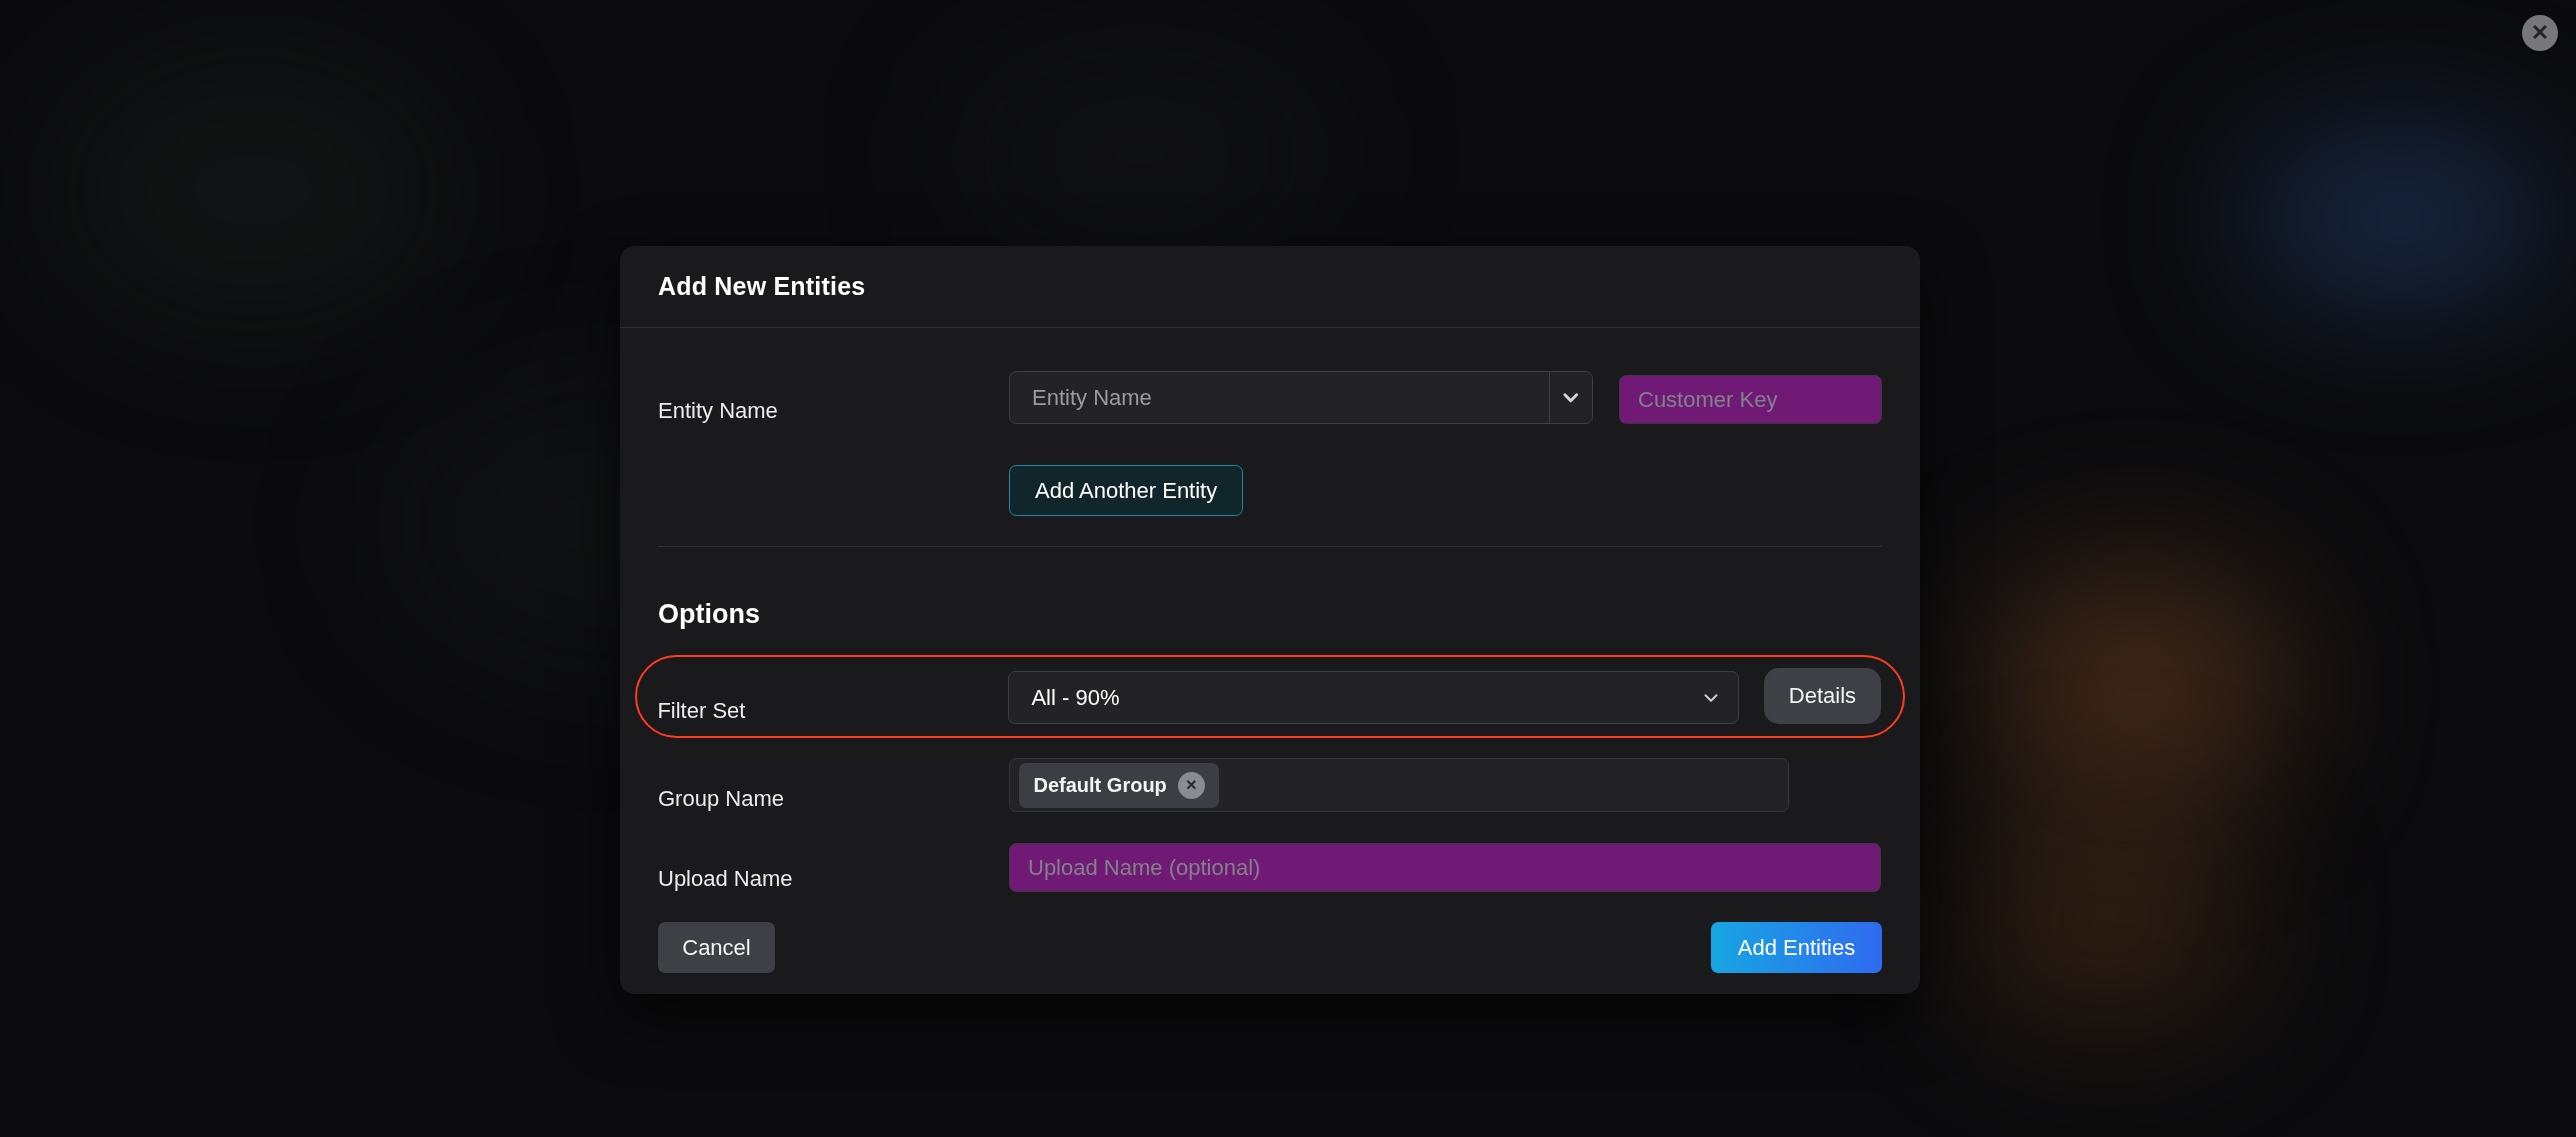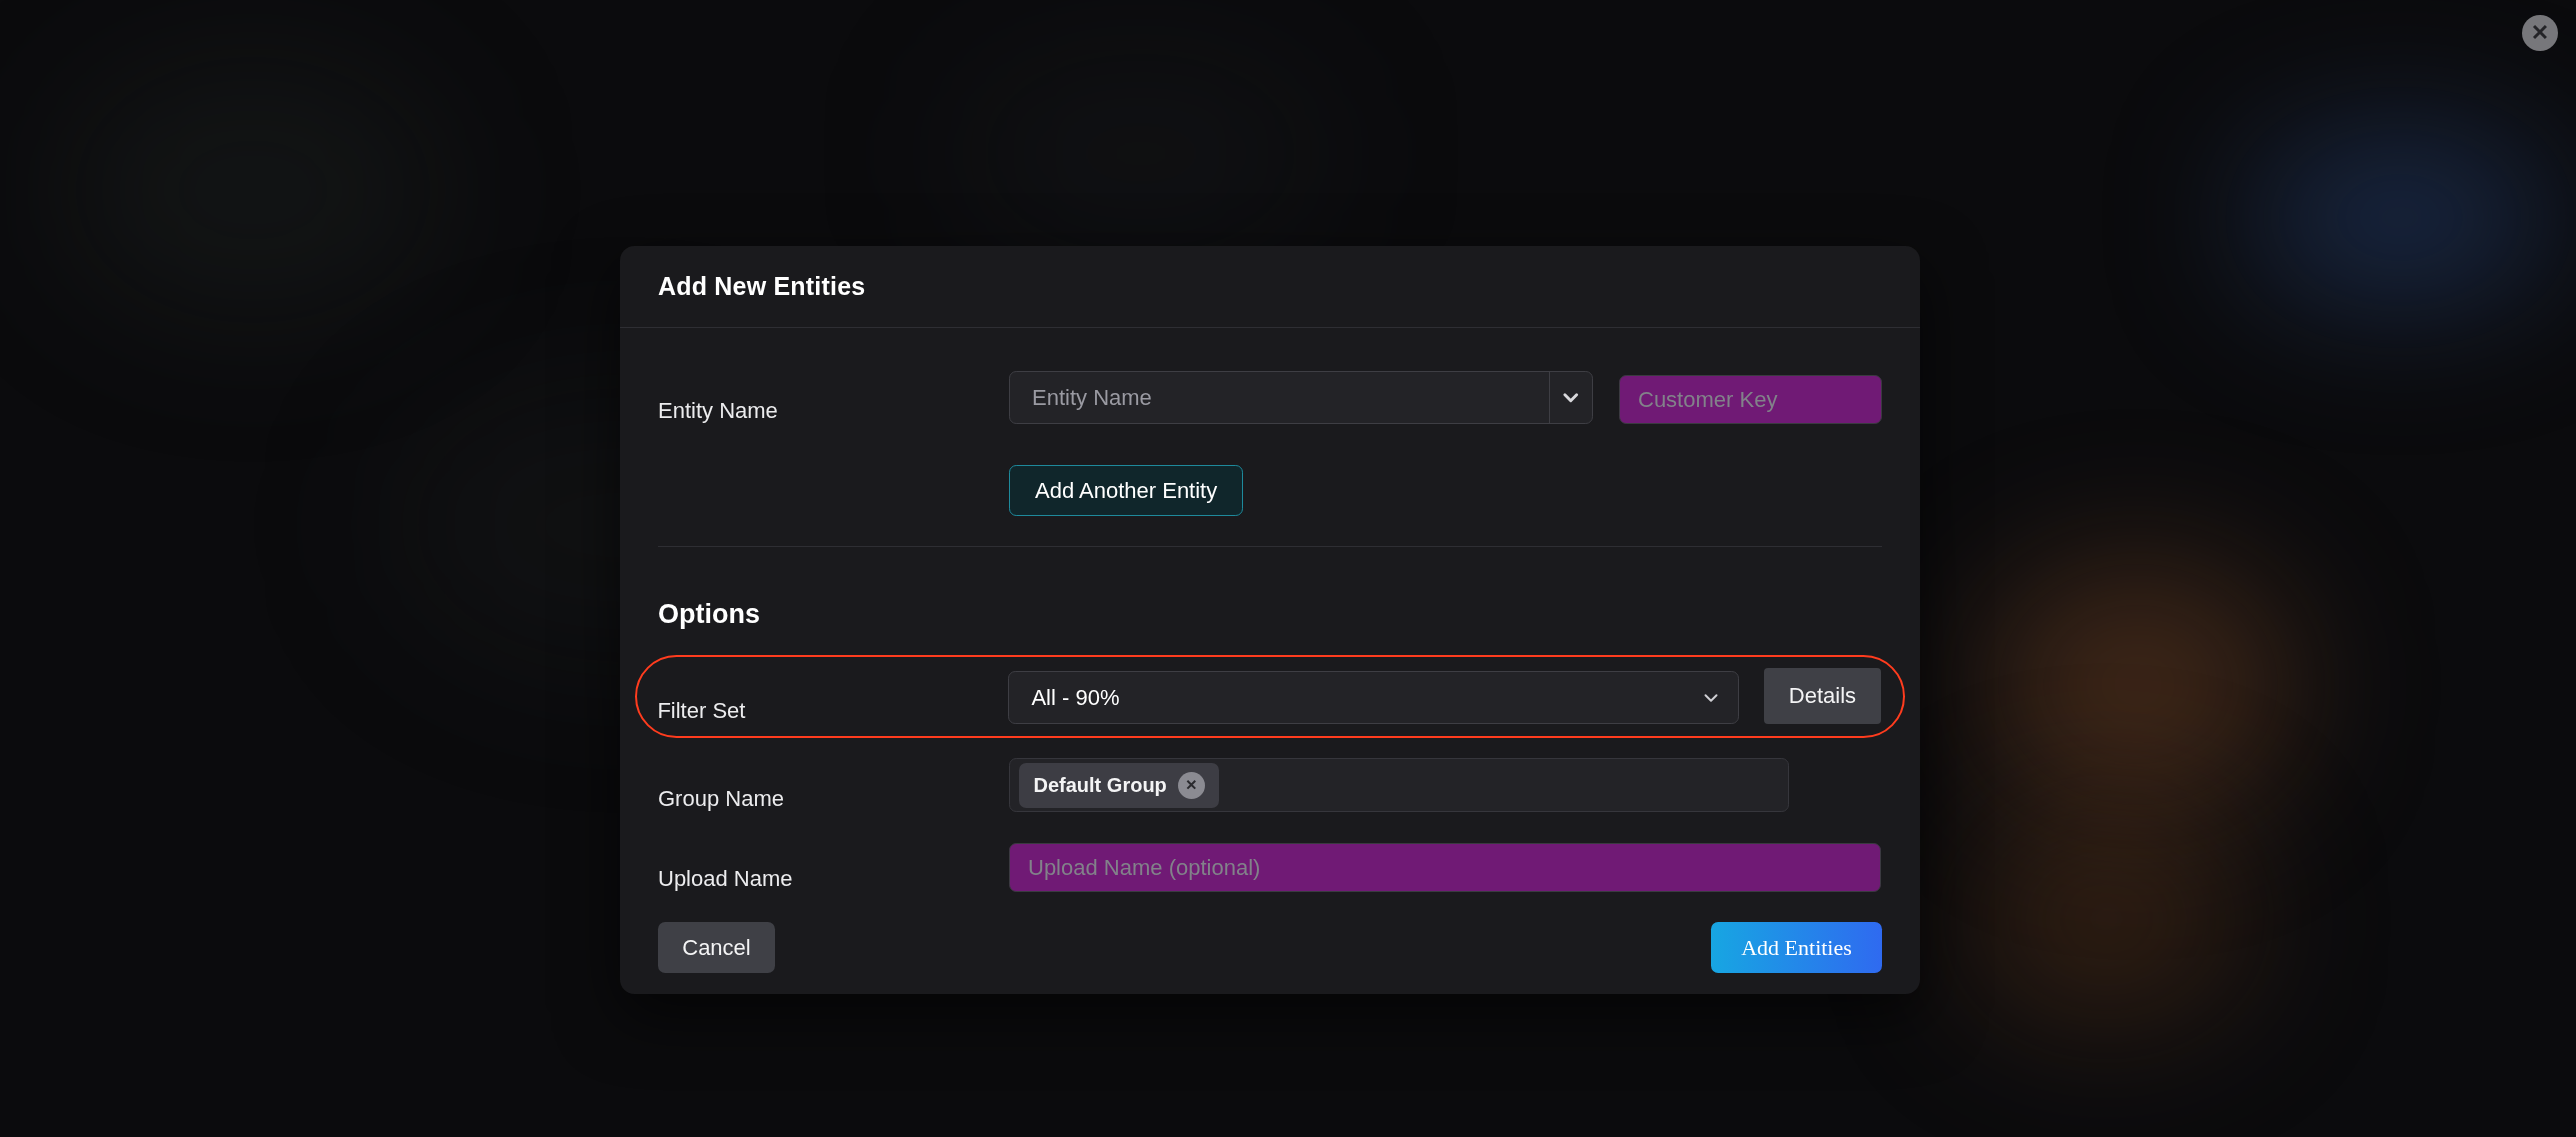--- a/index.html
+++ b/index.html
@@ -54,21 +54,21 @@
                      background:#10262b; border:1.8px solid #1e8a9c; border-radius:7.2px; cursor:pointer;
                      font-family:"Liberation Sans", sans-serif; }
 
   .divider { border:none; border-top:0.9px solid #2e2e33; margin-top:30px; }
 
   .options-title { margin-top:52px; font-size:27px; font-weight:bold; color:#ffffff; }
 
   .highlight { margin:24.5px -22.6px 0; border:2.7px solid #ff3c1e; border-radius:42px; padding:11.8px 20px; }
   .filter-select { width:731px; }
   .details-btn { margin-left:24.5px; width:117px; height:56px; background:#3f4046; border:none;
-                 border-radius:4px; color:#f4f4f5; font-size:22px; cursor:pointer;
+                 border-radius:15px; color:#f4f4f5; font-size:22px; cursor:pointer;
                  font-family:"Liberation Sans", sans-serif; }
 
   .row-group { margin-top:20px; }
   .group-input { width:780px; height:54px; background:#232327; border:0.9px solid #36363c;
                  border-radius:7.2px; display:flex; align-items:center; padding:0 9px; cursor:text; }
   .chip { display:flex; align-items:center; gap:11px; background:#3d3d44; border-radius:7.2px;
           padding:9px 14.5px; font-size:20px; font-weight:bold; color:#f4f4f5; }
   .chip-remove { width:27px; height:27px; border-radius:50%; background:#8b8b92; color:#2a2a2e;
                  display:flex; align-items:center; justify-content:center; font-size:14.5px;
                  font-weight:bold; cursor:pointer; }
@@ -76,21 +76,21 @@
   .row-upload { margin-top:31px; }
   .upload-input { width:872px; height:49px; }
 
   .footer-row { margin-top:30px; display:flex; align-items:center; justify-content:space-between; }
   .cancel-btn { width:117px; height:51px; background:#3f4046; border:none; border-radius:7.2px;
                 color:#f4f4f5; font-size:22px; cursor:pointer;
                 font-family:"Liberation Sans", sans-serif; }
   .add-entities-btn { width:171px; height:51px; border:none; border-radius:7.2px; color:#ffffff;
                       font-size:22px; cursor:pointer;
                       background:linear-gradient(90deg,#17a6e2,#2f6af0);
-                      font-family:Liberation Serif, serif; }
+                      font-family:Liberation Sans, sans-serif; }
 </style>
 </head>
 <body>
 
 <div class="screen">
 
   <div class="blob b1"></div>
   <div class="blob b2"></div>
   <div class="blob b3"></div>
   <div class="blob b4"></div>

